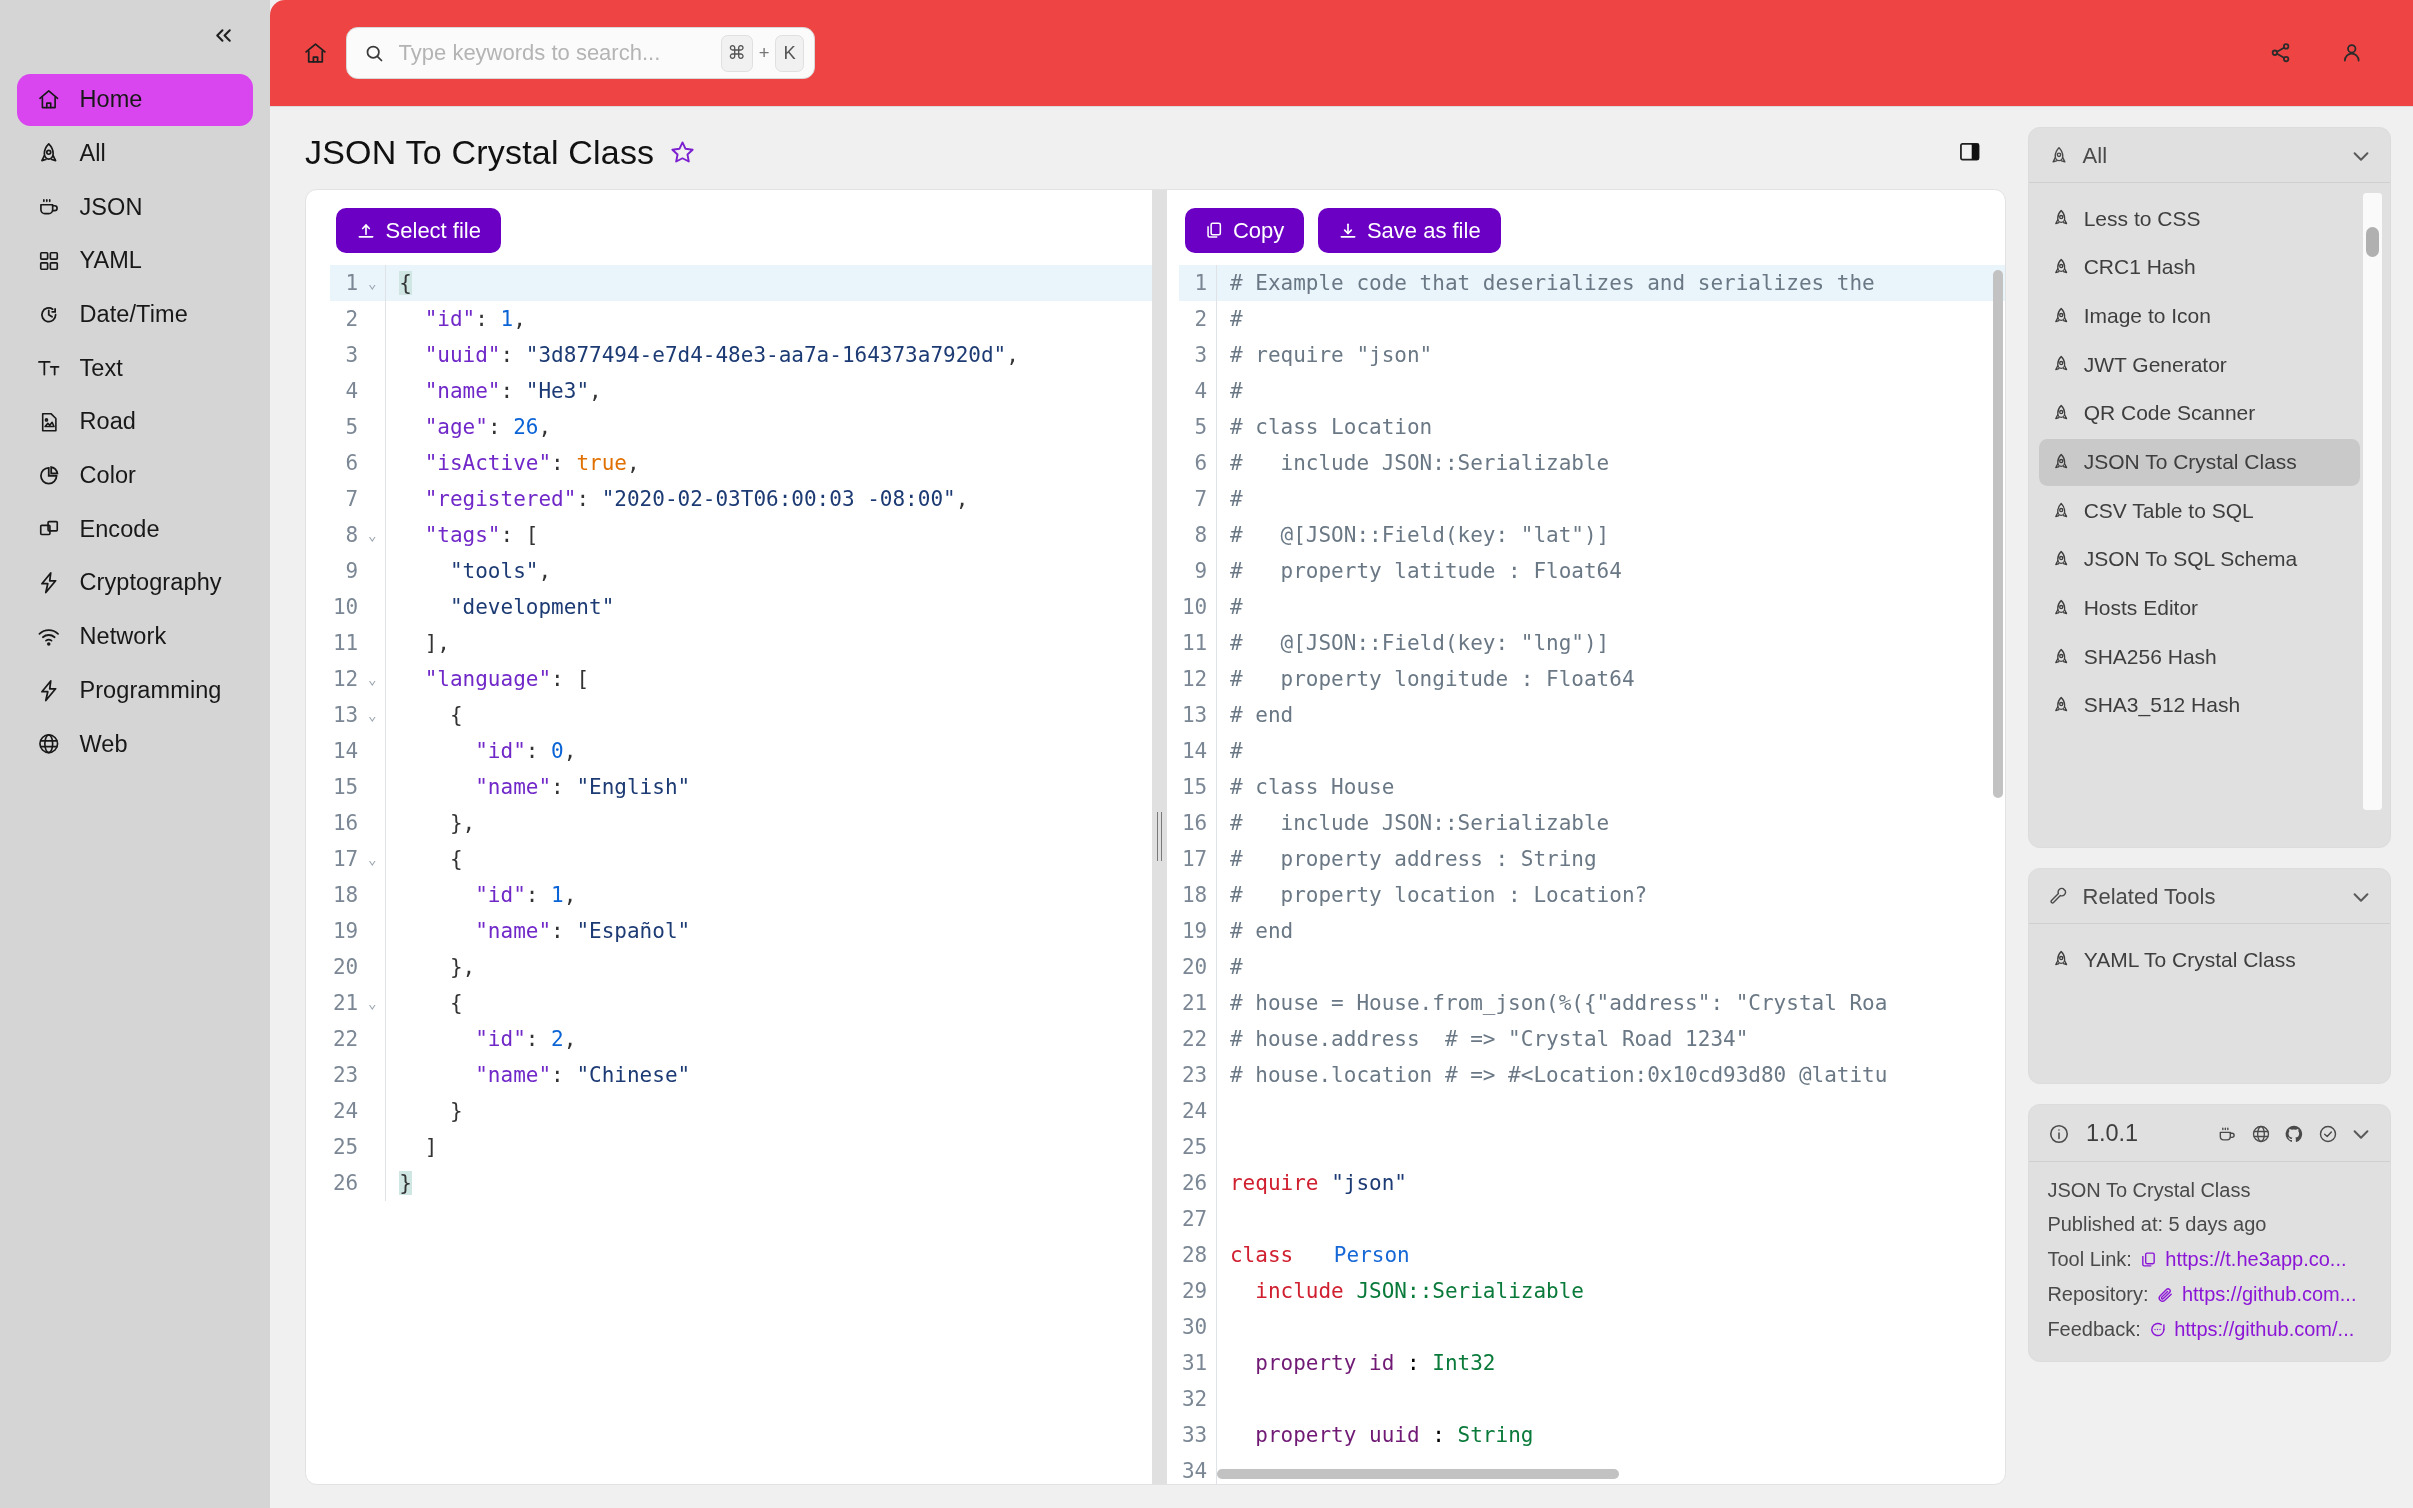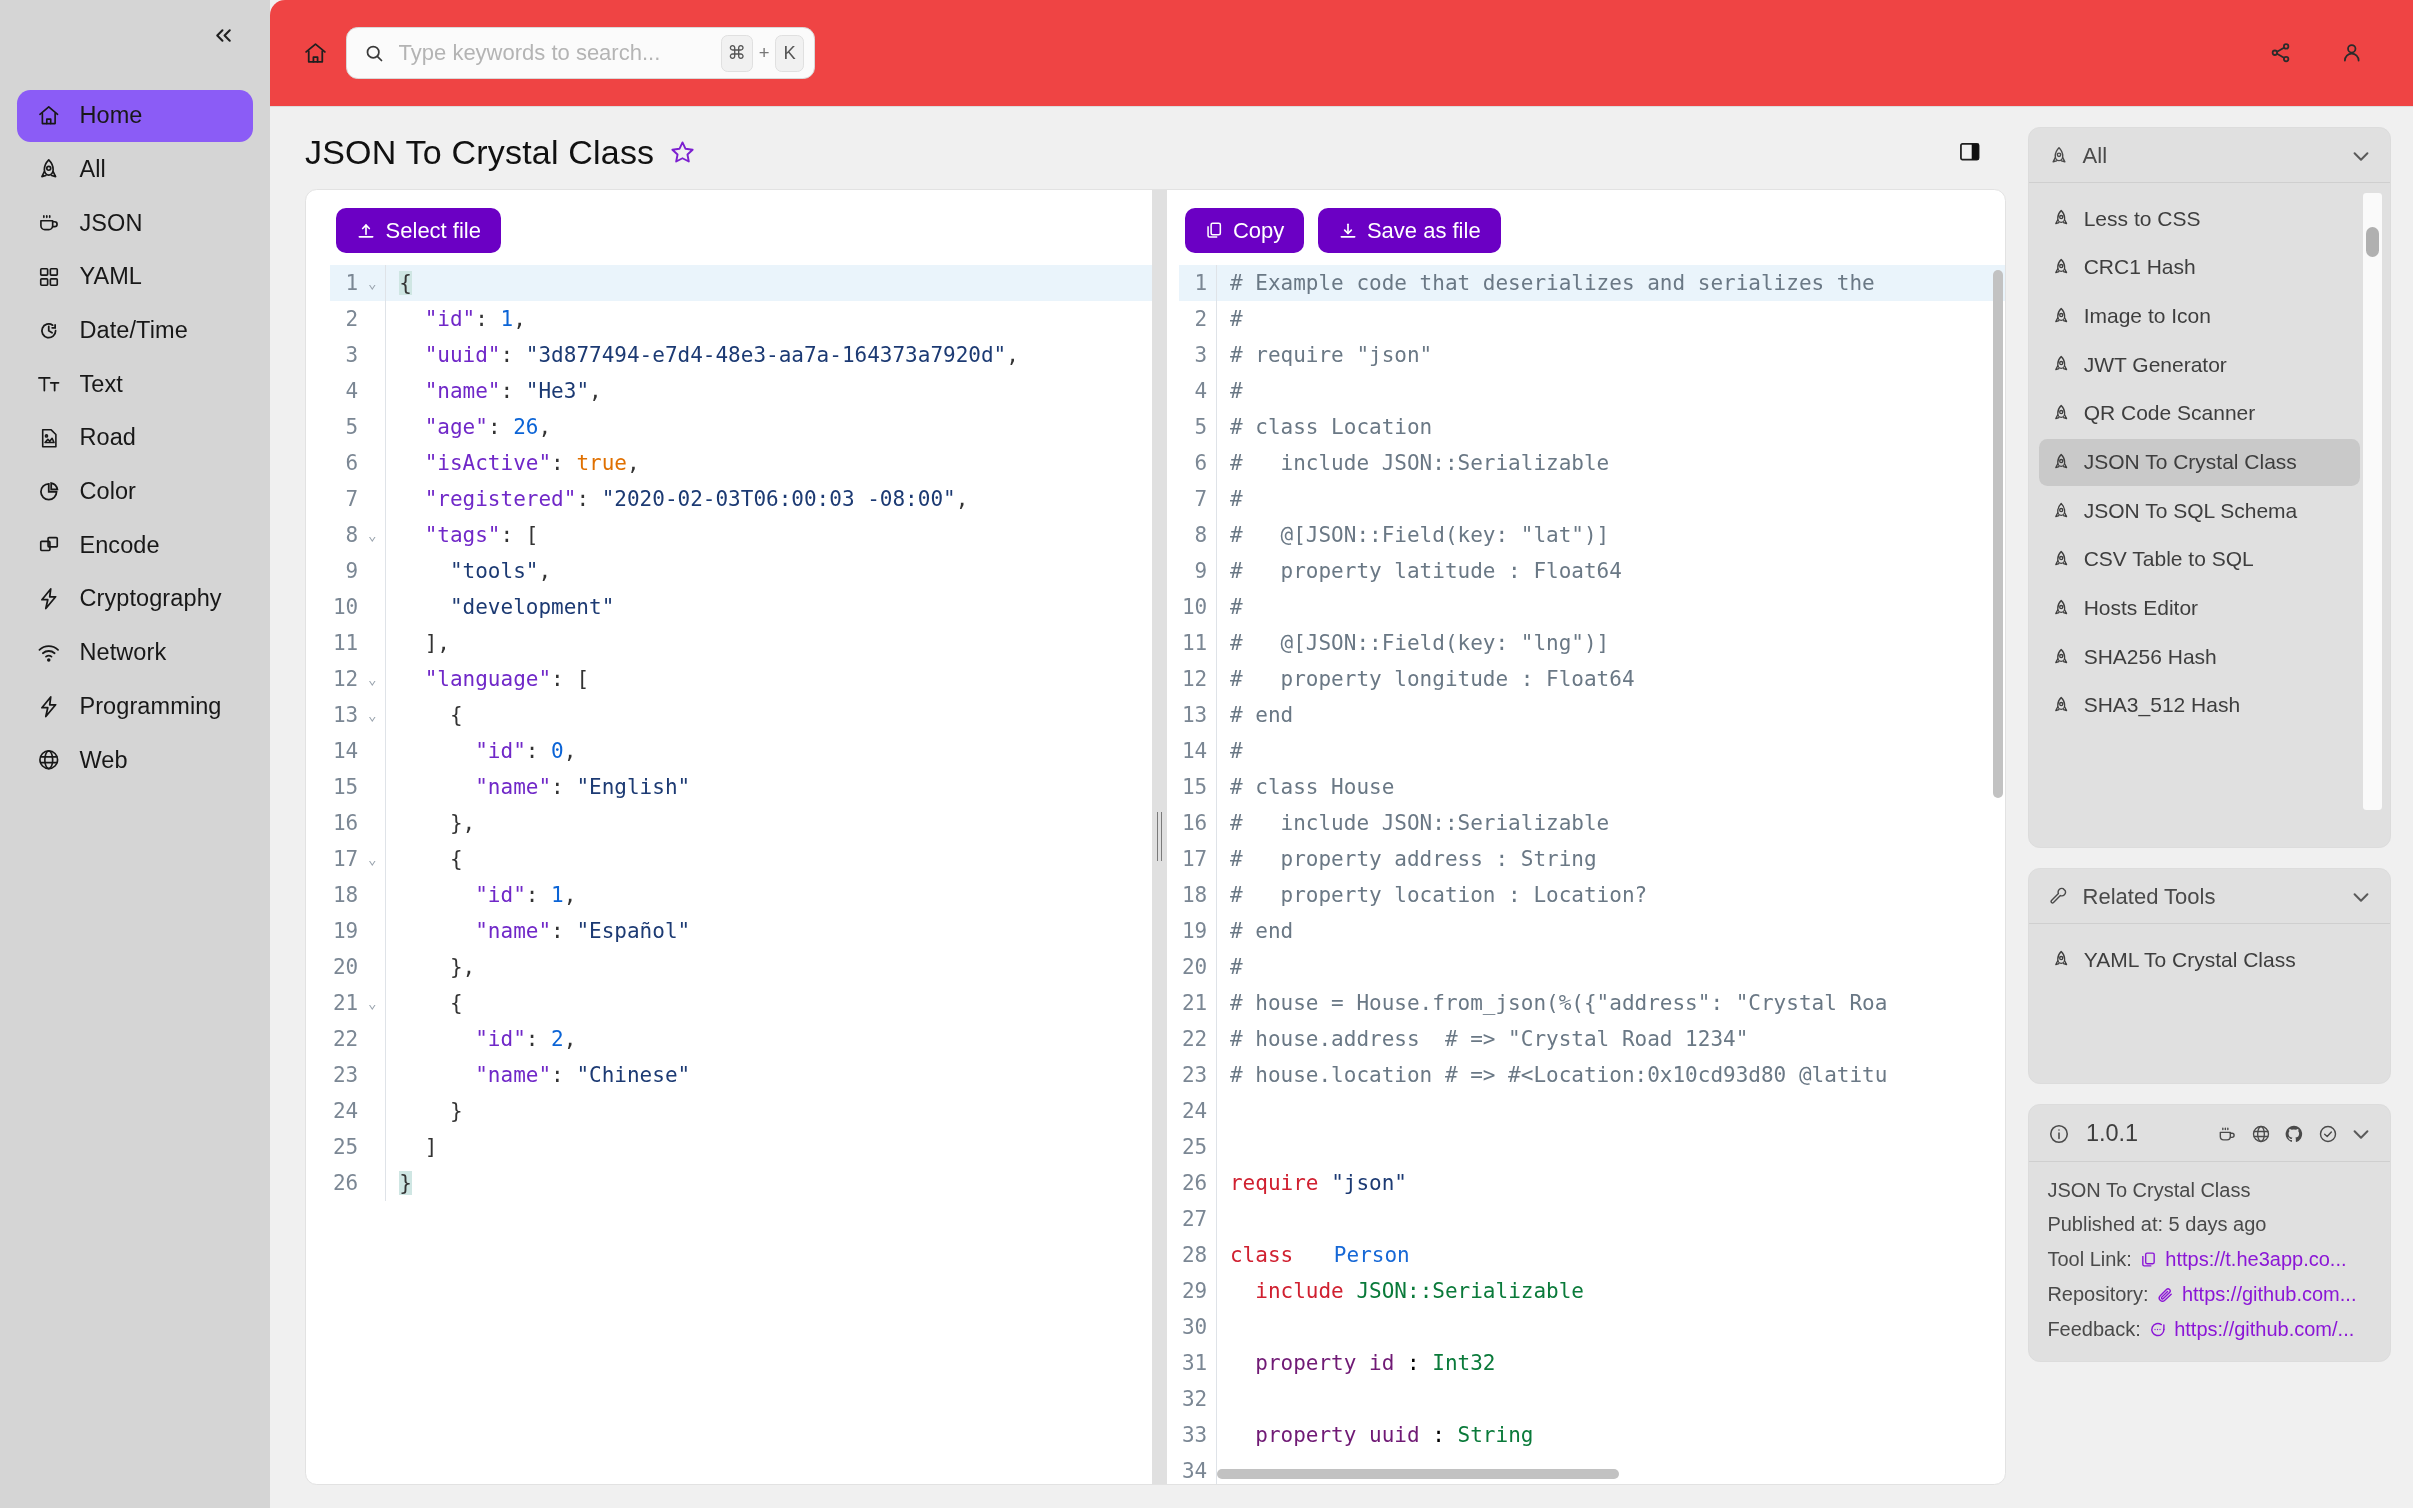--- a/index.html
+++ b/index.html
@@ -23,21 +23,21 @@
     width: 34px; height: 34px; display: flex; align-items: center; justify-content: center;
     cursor: pointer; color: #1f1f1f;
   }
   .nav { margin-top: 13.4px; display: flex; flex-direction: column; gap: 1.7px; padding: 0 17px; }
   .nav-item {
     display: flex; align-items: center; gap: 17px;
     height: 52px; padding: 0 18.4px; border-radius: 13.4px;
     font-size: 23.5px; color: #181818; cursor: pointer;
     letter-spacing: 0.1px;
   }
-  .nav-item.active { background: #8b5cf6; margin-top: 16px; }
+  .nav-item.active { background: #d946ef; }
   .nav-ic { width: 27px; height: 27px; display: flex; align-items: center; justify-content: center; flex: 0 0 27px; }
   .nav-ic svg { display: block; }
 
   
   .main { flex: 1; height: 1508px; display: flex; flex-direction: column; background: #f0f0f0; }
 
   .topbar {
     height: 107px; background: #ef4444;
     border-bottom: 0.8px solid #dcdcdc;
     display: flex; align-items: center; padding: 0 34px 0 23.5px;
@@ -741,31 +741,31 @@
                   <span>JSON To Crystal Class</span>
                 </div>
                 <div class="tool-item">
                   <span class="tool-ic">
                     <svg width="18.4" height="18.4" viewBox="0 0 24 24" fill="none" stroke="#3e3e3e" stroke-width="1.7" stroke-linecap="round" stroke-linejoin="round">
                       <path d="M12 2c3 3 4.5 6.5 4.5 10 0 3-2 5.5-4.5 5.5S7.5 15 7.5 12C7.5 8.5 9 5 12 2Z"></path>
                       <circle cx="12" cy="10.5" r="2"></circle>
                       <path d="M7.5 14 5 19l4-1.2M16.5 14 19 19l-4-1.2"></path>
                     </svg>
                   </span>
+                  <span>CSV Table to SQL</span>
+                </div>
+                <div class="tool-item">
+                  <span class="tool-ic">
+                    <svg width="18.4" height="18.4" viewBox="0 0 24 24" fill="none" stroke="#3e3e3e" stroke-width="1.7" stroke-linecap="round" stroke-linejoin="round">
+                      <path d="M12 2c3 3 4.5 6.5 4.5 10 0 3-2 5.5-4.5 5.5S7.5 15 7.5 12C7.5 8.5 9 5 12 2Z"></path>
+                      <circle cx="12" cy="10.5" r="2"></circle>
+                      <path d="M7.5 14 5 19l4-1.2M16.5 14 19 19l-4-1.2"></path>
+                    </svg>
+                  </span>
                   <span>JSON To SQL Schema</span>
-                </div>
-                <div class="tool-item">
-                  <span class="tool-ic">
-                    <svg width="18.4" height="18.4" viewBox="0 0 24 24" fill="none" stroke="#3e3e3e" stroke-width="1.7" stroke-linecap="round" stroke-linejoin="round">
-                      <path d="M12 2c3 3 4.5 6.5 4.5 10 0 3-2 5.5-4.5 5.5S7.5 15 7.5 12C7.5 8.5 9 5 12 2Z"></path>
-                      <circle cx="12" cy="10.5" r="2"></circle>
-                      <path d="M7.5 14 5 19l4-1.2M16.5 14 19 19l-4-1.2"></path>
-                    </svg>
-                  </span>
-                  <span>CSV Table to SQL</span>
                 </div>
                 <div class="tool-item">
                   <span class="tool-ic">
                     <svg width="18.4" height="18.4" viewBox="0 0 24 24" fill="none" stroke="#3e3e3e" stroke-width="1.7" stroke-linecap="round" stroke-linejoin="round">
                       <path d="M12 2c3 3 4.5 6.5 4.5 10 0 3-2 5.5-4.5 5.5S7.5 15 7.5 12C7.5 8.5 9 5 12 2Z"></path>
                       <circle cx="12" cy="10.5" r="2"></circle>
                       <path d="M7.5 14 5 19l4-1.2M16.5 14 19 19l-4-1.2"></path>
                     </svg>
                   </span>
                   <span>Hosts Editor</span>

